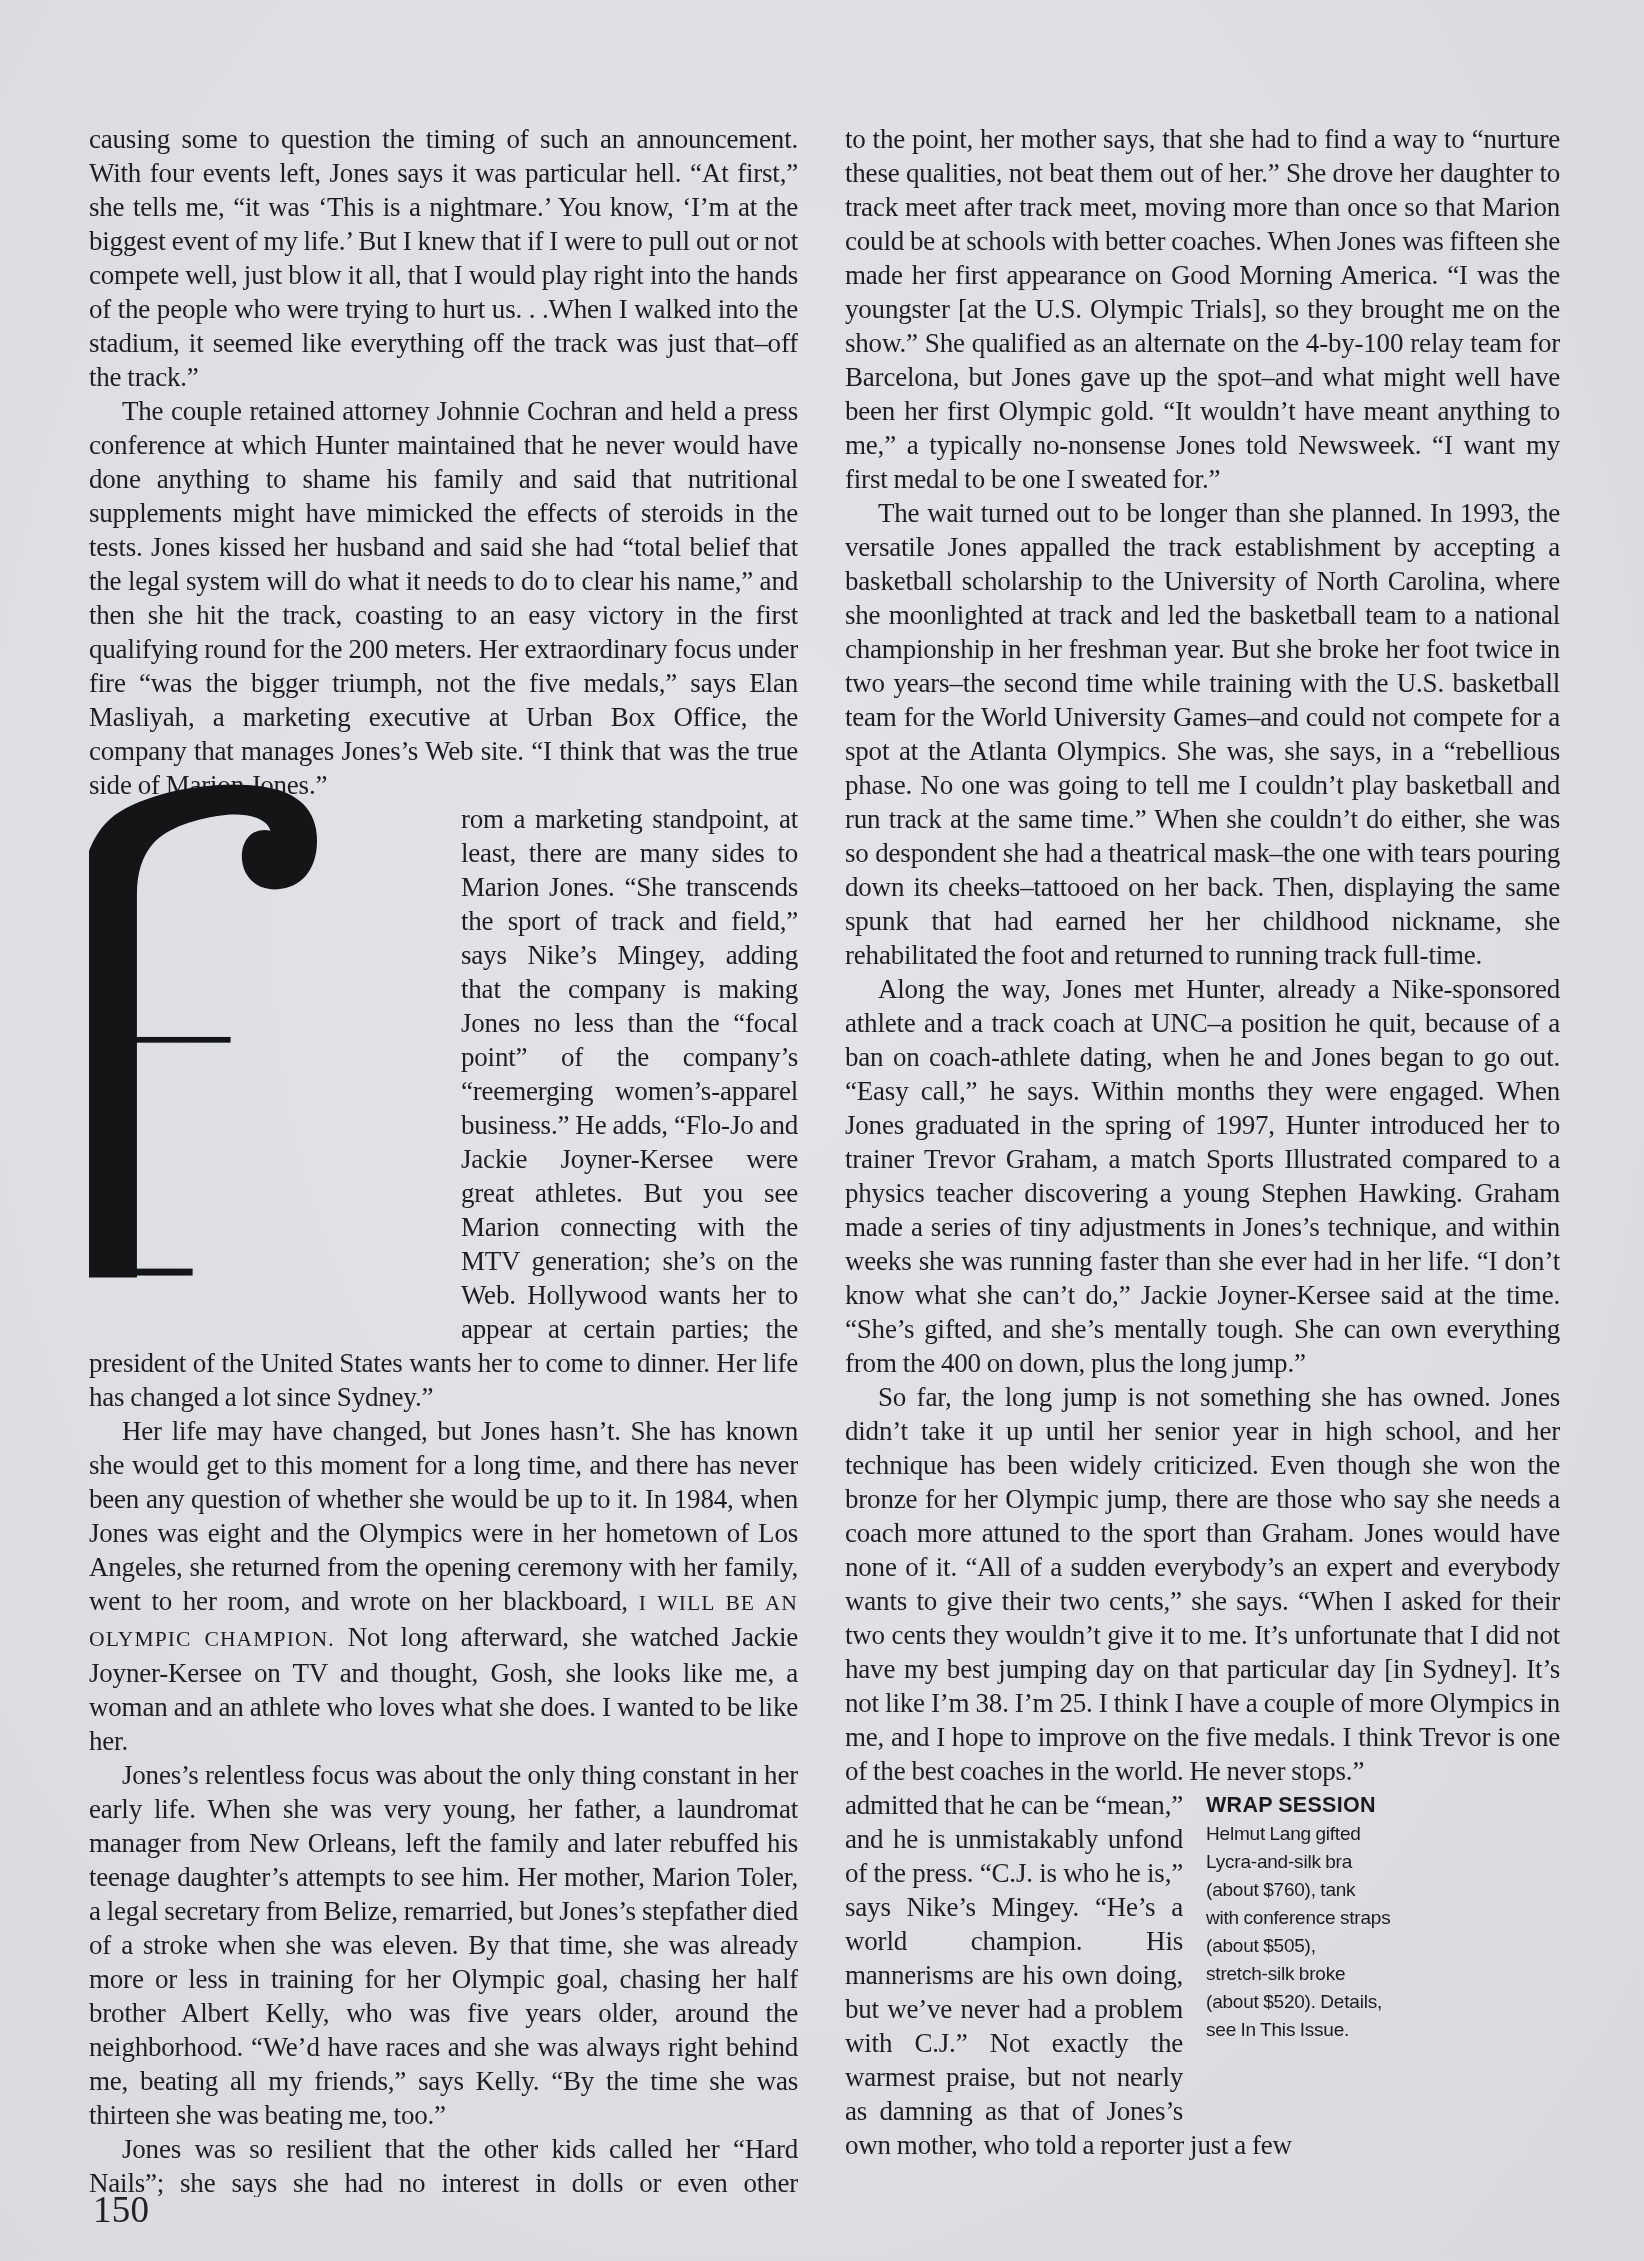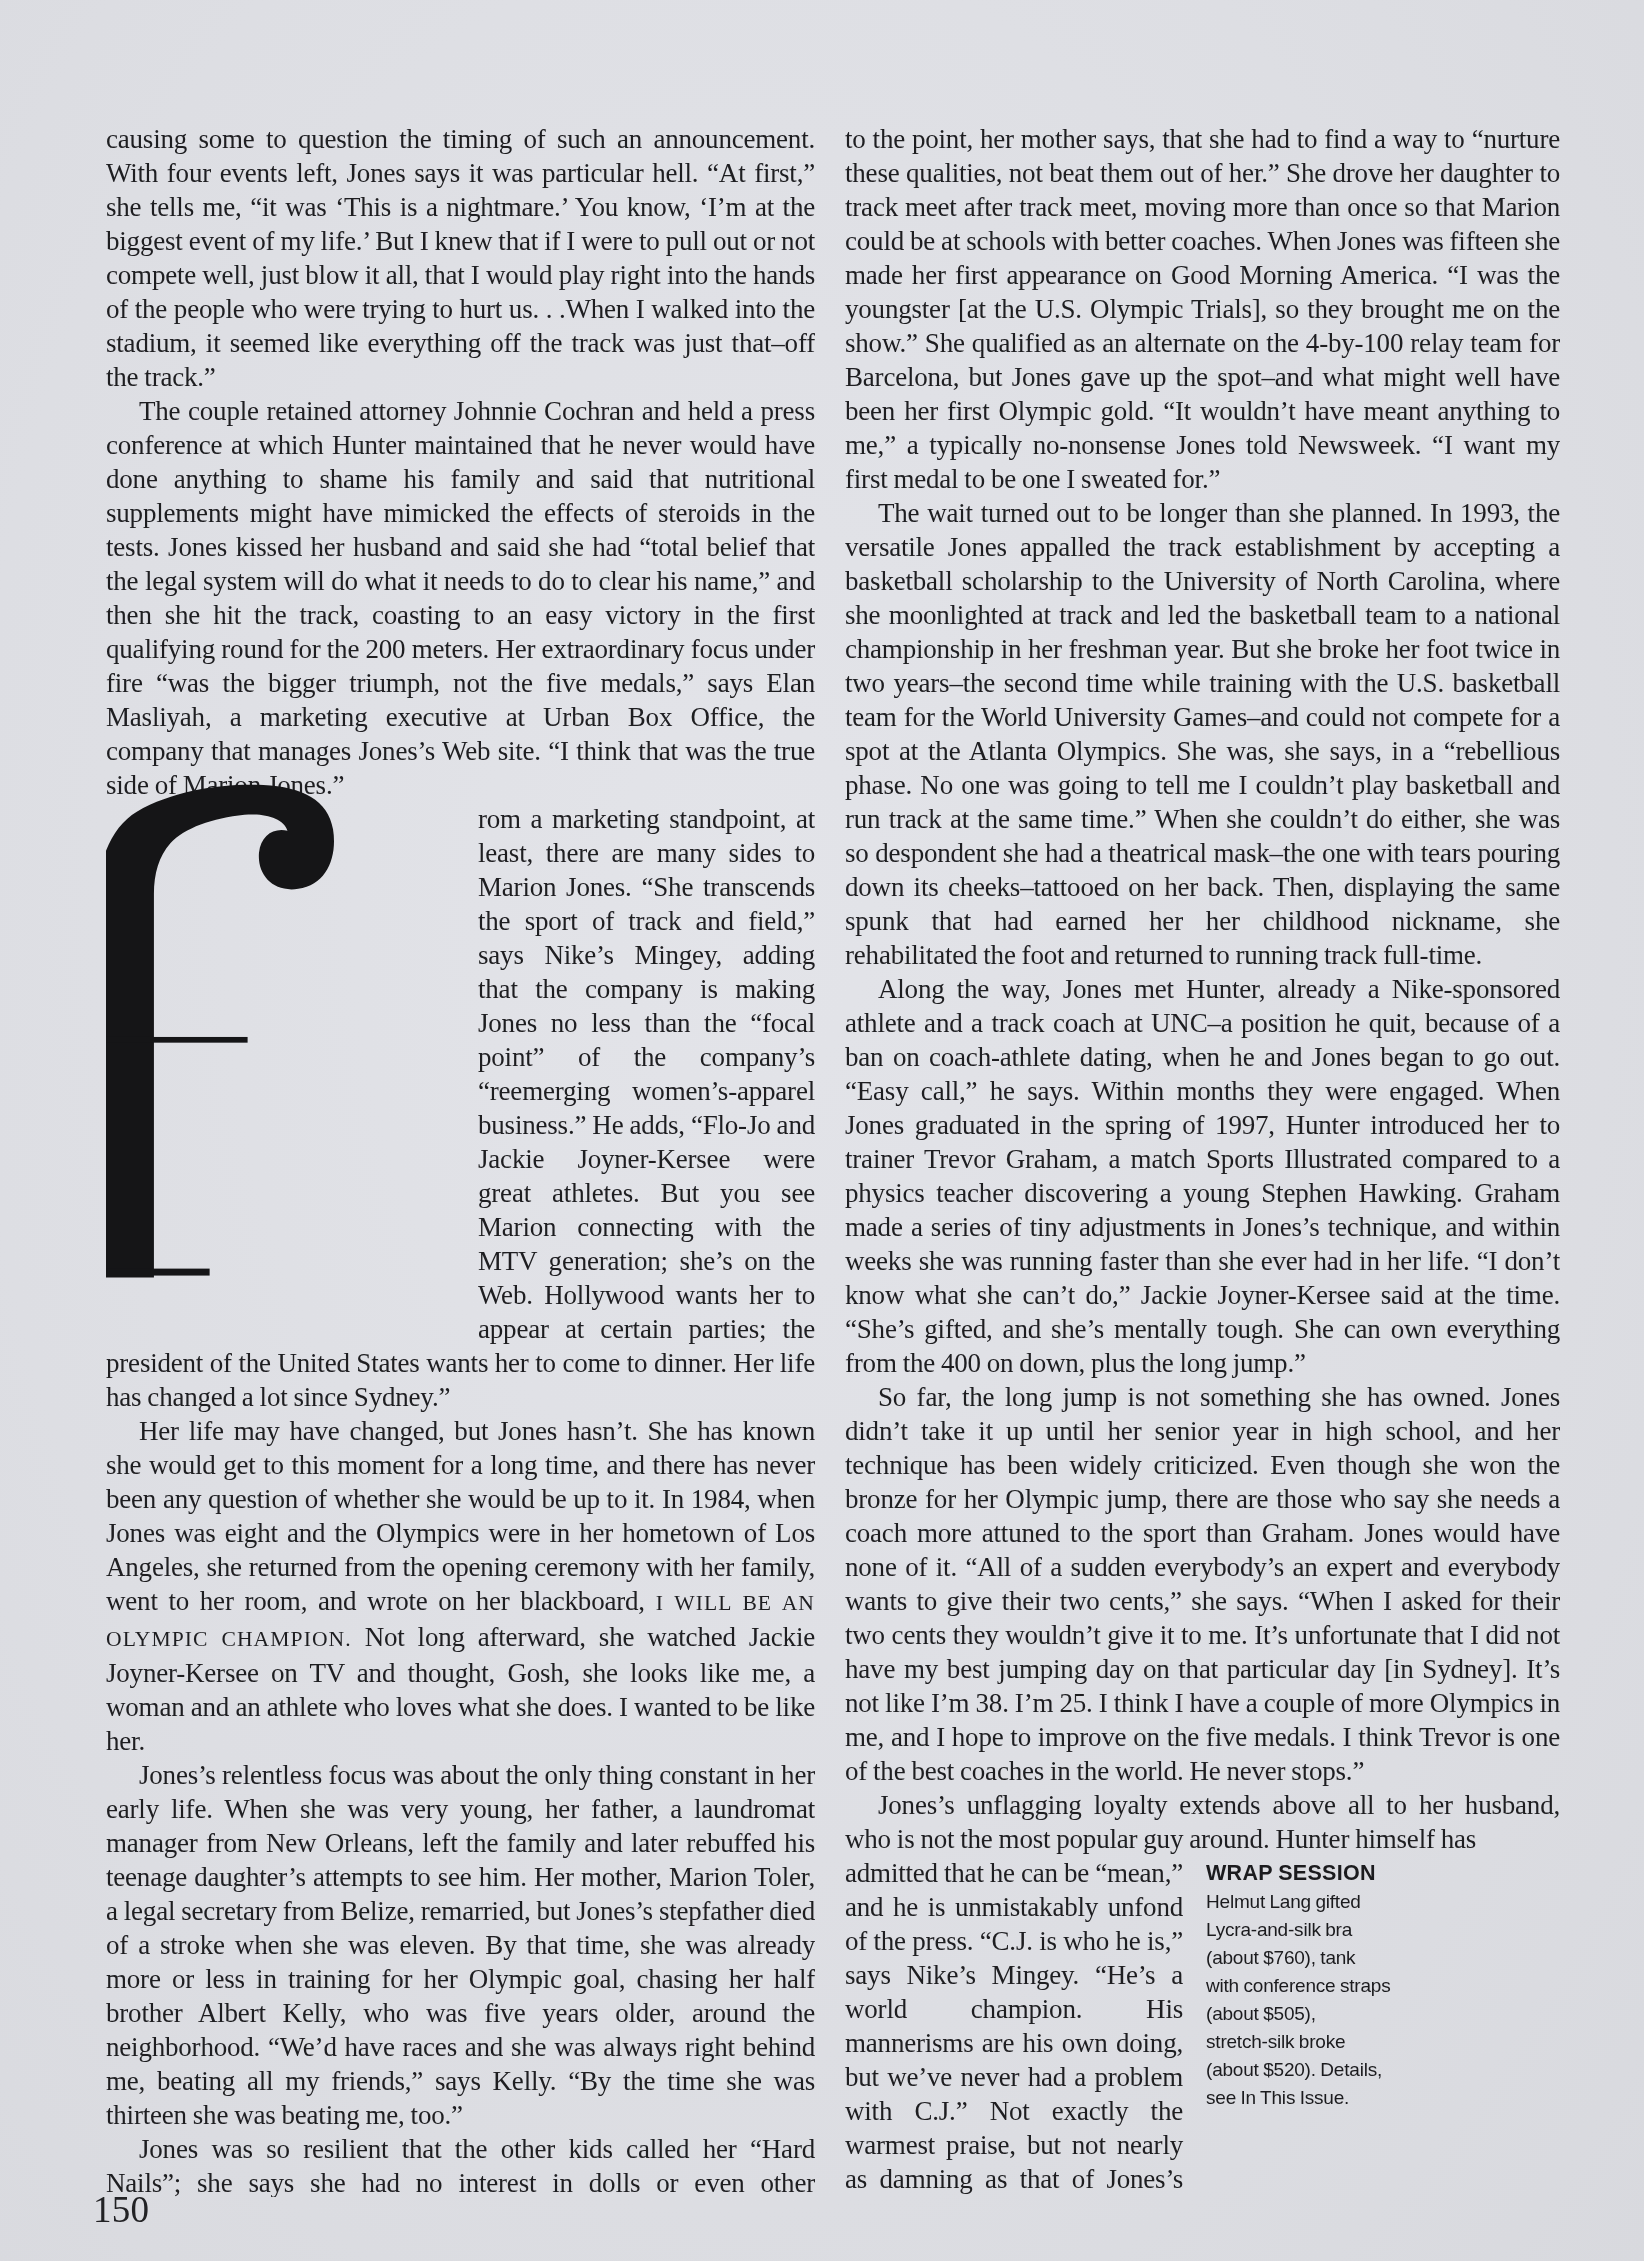--- a/index.html
+++ b/index.html
@@ -17,21 +17,21 @@
     top:122px;
     height:2075px;
     overflow:hidden;
     font-size:27px;
     line-height:34px;
     text-align:justify;
     letter-spacing:-0.2px;
     word-spacing:-0.6px;
     hyphens:auto;
   }
-  .col-left{left:106px;width:709px;}
+  .col-left{left:89px;width:709px;}
   .col-right{left:845px;width:715px;}
   p.para{margin:0;padding:0;}
   p.indent{text-indent:33px;}
   .italic{}
   .sc{font-size:0.8em;letter-spacing:0.05em;}
   
   .dropcap-float{
     float:left;
     width:372px;height:513px;
     position:relative;
@@ -109,21 +109,20 @@
   </div>
 
   <div class="col col-right">
     <p class="para"><span>to the point, her mother says, that she had to find a way to “nurture these qualities, not beat them out of her.” She drove her daughter to track meet after track meet, moving more than once so that Marion could be at schools with better coaches. When Jones was fifteen she made her first appearance on </span><span class="italic">Good Morning America.</span><span> “I was the youngster [at the U.S. Olympic Trials], so they brought me on the show.” She qualified as an alternate on the 4-by-100 relay team for Barcelona, but Jones gave up the spot–and what might well have been her first Olympic gold. “It wouldn’t have meant anything to me,” a typically no-nonsense Jones told </span><span class="italic">Newsweek.</span><span> “I want my first medal to be one I sweated for.”</span></p>
 
     <p class="para indent">The wait turned out to be longer than she planned. In 1993, the versatile Jones appalled the track establishment by accepting a basketball scholarship to the University of North Carolina, where she moonlighted at track and led the basketball team to a national championship in her freshman year. But she broke her foot twice in two years–the second time while training with the U.S. basketball team for the World University Games–and could not compete for a spot at the Atlanta Olympics. She was, she says, in a “rebellious phase. No one was going to tell me I couldn’t play basketball and run track at the same time.” When she couldn’t do either, she was so despondent she had a theatrical mask–the one with tears pouring down its cheeks–tattooed on her back. Then, displaying the same spunk that had earned her her childhood nickname, she rehabilitated the foot and returned to running track full-time.</p>
 
     <p class="para indent"><span>Along the way, Jones met Hunter, already a Nike-sponsored athlete and a track coach at UNC–a position he quit, because of a ban on coach-athlete dating, when he and Jones began to go out. “Easy call,” he says. Within months they were engaged. When Jones graduated in the spring of 1997, Hunter introduced her to trainer Trevor Graham, a match </span><span class="italic">Sports Illustrated</span><span> compared to a physics teacher discovering a young Stephen Hawking. Graham made a series of tiny adjustments in Jones’s technique, and within weeks she was running faster than she ever had in her life. “I don’t know what she can’t do,” Jackie Joyner-Kersee said at the time. “She’s gifted, and she’s mentally tough. She can own everything from the 400 on down, plus the long jump.”</span></p>
 
     <p class="para indent">So far, the long jump is not something she has owned. Jones didn’t take it up until her senior year in high school, and her technique has been widely criticized. Even though she won the bronze for her Olympic jump, there are those who say she needs a coach more attuned to the sport than Graham. Jones would have none of it. “All of a sudden everybody’s an expert and everybody wants to give their two cents,” she says. “When I asked for their two cents they wouldn’t give it to me. It’s unfortunate that I did not have my best jumping day on that particular day [in Sydney]. It’s not like I’m 38. I’m 25. I think I have a couple of more Olympics in me, and I hope to improve on the five medals. I think Trevor is one of the best coaches in the world. He never stops.”</p>
-    <p class="para indent">Jones’s unflagging loyalty extends above all to her husband, who is not the most popular guy around. Hunter himself has</p>
 
     <p class="para">
       </p><aside class="wrap-session">
         <div class="ws-inner">
           <div class="ws-title">WRAP SESSION</div>
           <div class="ws-line">Helmut Lang gifted</div>
           <div class="ws-line">Lycra-and-silk bra</div>
           <div class="ws-line">(about $760), tank</div>
           <div class="ws-line">with conference straps</div>
           <div class="ws-line">(about $505),</div>

